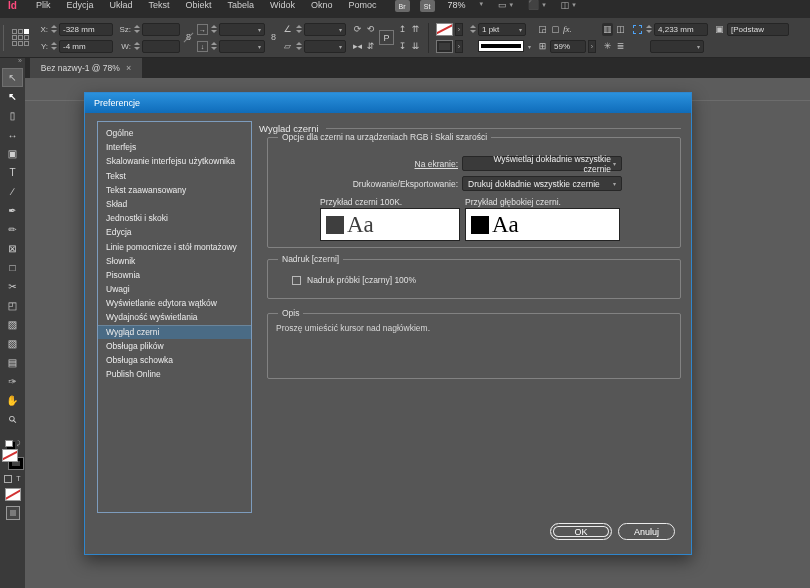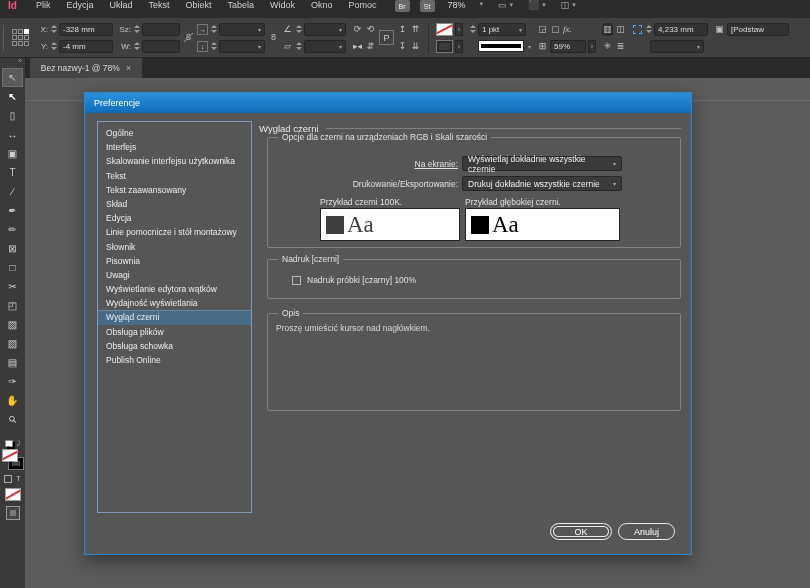--- a/index.html
+++ b/index.html
@@ -98,25 +98,25 @@
   .ditem{height:14.2px;line-height:14.2px;padding-left:8px;font-size:8.5px;color:#ececec;white-space:nowrap;}
   .ditem.sel{background:#4a6b85;box-shadow:inset 0 1px 0 rgba(255,255,255,.18);}
   .dmain{position:absolute;left:174px;top:24px;width:422px;height:396px;color:#ddd;}
   .dhead{position:absolute;left:0;top:6px;right:0;display:flex;align-items:center;font-size:9.5px;color:#e8e8e8;}
   .dhead .hline{flex:1;height:1px;background:#7e7e7e;margin-left:7px;}
   .group{position:absolute;border:1px solid #828282;border-radius:2px;box-sizing:border-box;}
   .legend{position:absolute;top:-6px;left:10px;background:#565656;padding:0 4px;font-size:8.5px;
           color:#e0e0e0;white-space:nowrap;}
   .g1{left:8px;top:20px;width:414px;height:111px;}
   .g2{left:8px;top:142px;width:414px;height:40px;}
-  .g3{left:8px;top:196px;width:414px;height:98px;padding-left:28px;}
+  .g3{left:8px;top:196px;width:414px;height:66px;padding-left:28px;}
   .flabel{position:absolute;width:190px;text-align:right;font-size:8.5px;color:#e0e0e0;}
   .lab1{left:0;top:21px;text-decoration:underline;}  .lab2{left:0;top:41px;}
   .select{position:absolute;display:flex;align-items:center;background:#3a3a3a;border:1px solid #272727;
-          border-radius:2px;height:15px;color:#eee;font-size:8.5px;padding:0 5px;box-sizing:border-box;}
+          border-radius:2px;height:15px;color:#eee;font-size:8.5px;padding:0 5px;box-sizing:border-box;text-align:right;}
   .sel1{top:18px;left:194px;width:160px;}  .sel2{top:38px;left:194px;width:160px;}
   .exlab{position:absolute;top:59px;font-size:8.5px;color:#e0e0e0;}
   .exl1{left:52px;}  .exl2{left:197px;}
   .exbox{position:absolute;top:70px;height:33px;background:#fff;border:1px solid #232323;
          display:flex;align-items:center;padding-left:5px;box-sizing:border-box;}
   .ex1{left:52px;width:140px;}  .ex2{left:197px;width:155px;}
   .exsq{width:18px;height:18px;margin-right:3px;flex:none;}
   .ex1 .exsq{background:#3e3e3e;}  .ex2 .exsq{background:#000;}
   .exaa{font-family:"Liberation Serif",serif;font-size:23px;line-height:1;}
   .ex1 .exaa{color:#3e3e3e;}  .ex2 .exaa{color:#000;}
@@ -412,20 +412,21 @@
       <span>Preferencje</span>
     </div>
 
     <div class="dside">
       <div class="ditem">Ogólne</div>
       <div class="ditem">Interfejs</div>
       <div class="ditem">Skalowanie interfejsu użytkownika</div>
       <div class="ditem">Tekst</div>
       <div class="ditem">Tekst zaawansowany</div>
       <div class="ditem">Skład</div>
+      <div class="ditem">Jednostki i skoki</div>
       <div class="ditem">Edycja</div>
       <div class="ditem">Linie pomocnicze i stół montażowy</div>
       <div class="ditem">Słownik</div>
       <div class="ditem">Pisownia</div>
       <div class="ditem">Uwagi</div>
       <div class="ditem">Wyświetlanie edytora wątków</div>
       <div class="ditem">Wydajność wyświetlania</div>
       <div class="ditem sel">Wygląd czerni</div>
       <div class="ditem">Obsługa plików</div>
       <div class="ditem">Obsługa schowka</div>

